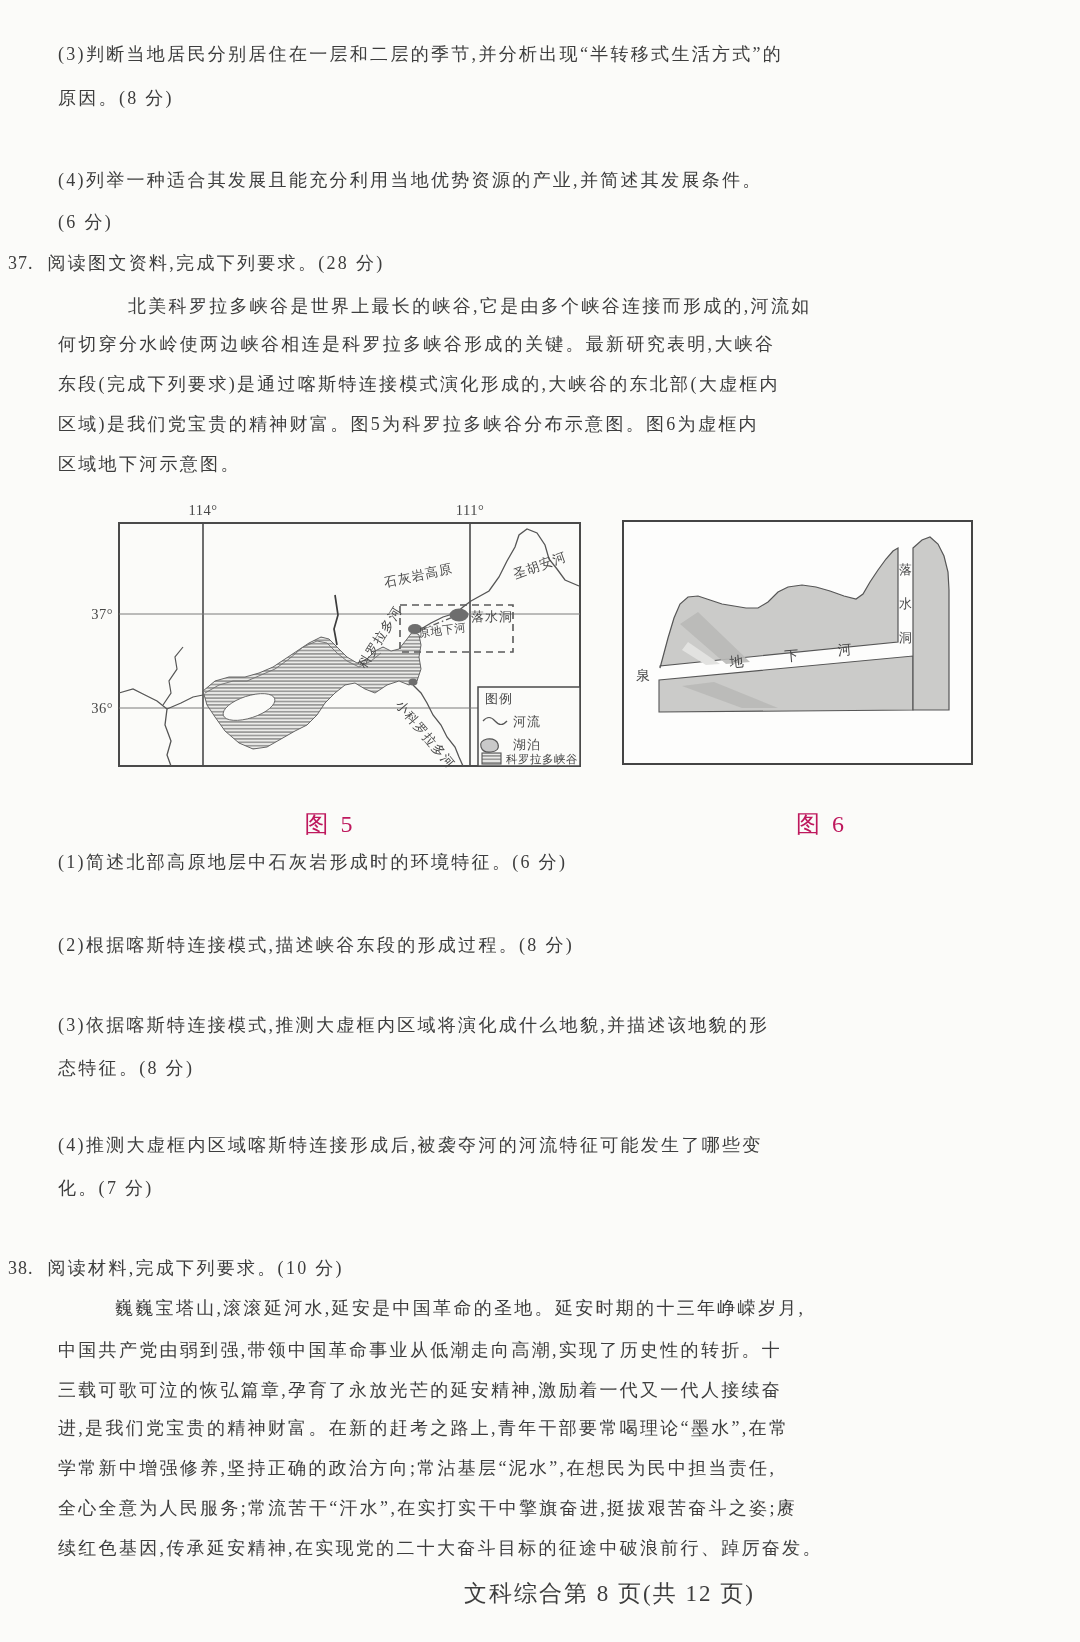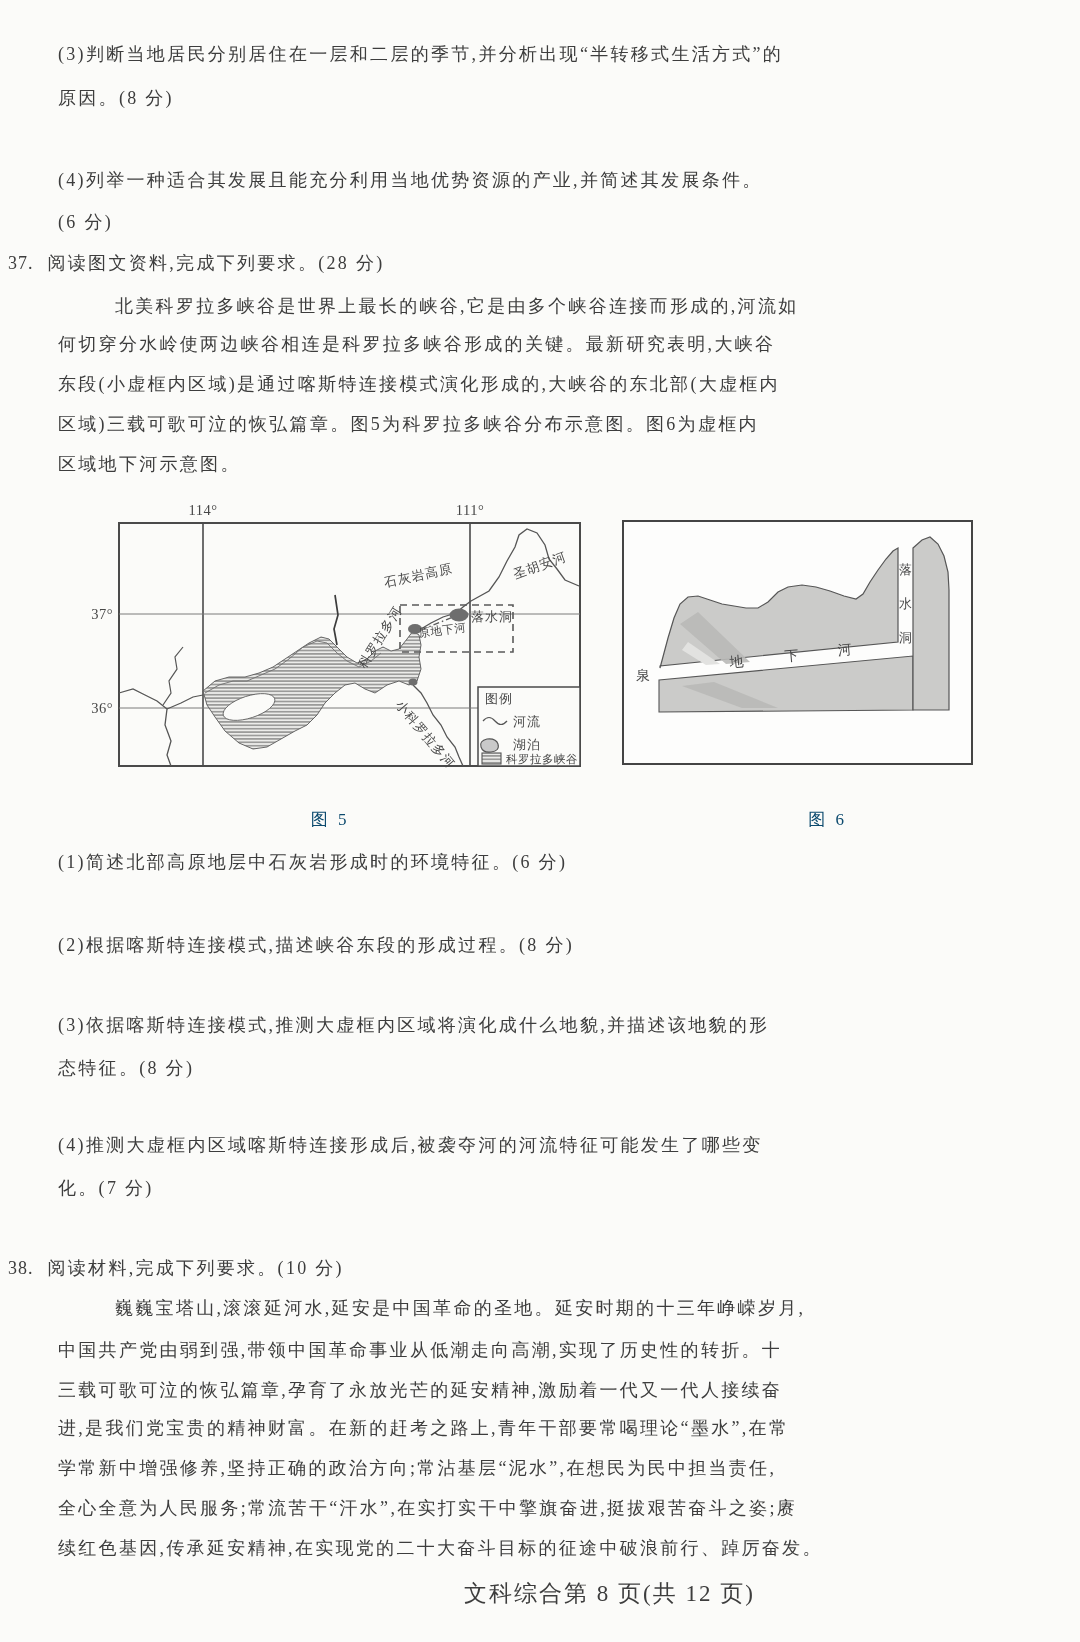--- a/index.html
+++ b/index.html
@@ -16,23 +16,23 @@
   .ln{
     position:absolute;
     font-size:18px;
     letter-spacing:2.3px;
     white-space:nowrap;
     color:#3d3d3d;
   }
   .ln .qnum{margin-right:14px;letter-spacing:1px;}
   .caption{
     position:absolute;
-    font-size:17px;
+    font-size:24px;
     letter-spacing:3px;
-    color:#0c4a6e;
+    color:#be185d;
   }
   .footer{
     position:absolute;
     font-size:23px;
     letter-spacing:2px;
     color:#3d3d3d;
     margin-left:24px;
   }
   svg text{
     font-family:"Liberation Serif","DejaVu Serif",serif;
@@ -48,24 +48,24 @@
 <div class="page">
 
   <div class="ln" style="left:58px;top:42px">(3)判断当地居民分别居住在一层和二层的季节,并分析出现“半转移式生活方式”的</div>
   <div class="ln" style="left:58px;top:86px">原因。(8 分)</div>
   <div class="ln" style="left:58px;top:168px">(4)列举一种适合其发展且能充分利用当地优势资源的产业,并简述其发展条件。</div>
   <div class="ln" style="left:58px;top:210px">(6 分)</div>
 
   <div class="ln" style="left:8px;top:251px">
     <span class="qnum">37.</span><span>阅读图文资料,完成下列要求。(28 分)</span>
   </div>
-  <div class="ln" style="left:115px;top:294px">北美科罗拉多峡谷是世界上最长的峡谷,它是由多个峡谷连接而形成的,河流如</div>
+  <div class="ln" style="left:128px;top:294px">北美科罗拉多峡谷是世界上最长的峡谷,它是由多个峡谷连接而形成的,河流如</div>
   <div class="ln" style="left:58px;top:332px">何切穿分水岭使两边峡谷相连是科罗拉多峡谷形成的关键。最新研究表明,大峡谷</div>
-  <div class="ln" style="left:58px;top:372px">东段(小虚框内区域)是通过喀斯特连接模式演化形成的,大峡谷的东北部(大虚框内</div>
-  <div class="ln" style="left:58px;top:412px">区域)三载可歌可泣的恢弘篇章。图5为科罗拉多峡谷分布示意图。图6为虚框内</div>
+  <div class="ln" style="left:58px;top:372px">东段(完成下列要求)是通过喀斯特连接模式演化形成的,大峡谷的东北部(大虚框内</div>
+  <div class="ln" style="left:58px;top:412px">区域)是我们党宝贵的精神财富。图5为科罗拉多峡谷分布示意图。图6为虚框内</div>
   <div class="ln" style="left:58px;top:452px">区域地下河示意图。</div>
 
   <svg style="position:absolute;left:85px;top:493px" width="510" height="285" viewBox="-34 -30 510 285">
     <defs>
       <pattern id="hatchH" width="4" height="3.4" patternUnits="userSpaceOnUse">
         <rect width="4" height="3.4" fill="#ececea"></rect>
         <line x1="0" y1="1.7" x2="4" y2="1.7" stroke="#626262" stroke-width="1"></line>
       </pattern>
     </defs>
 

